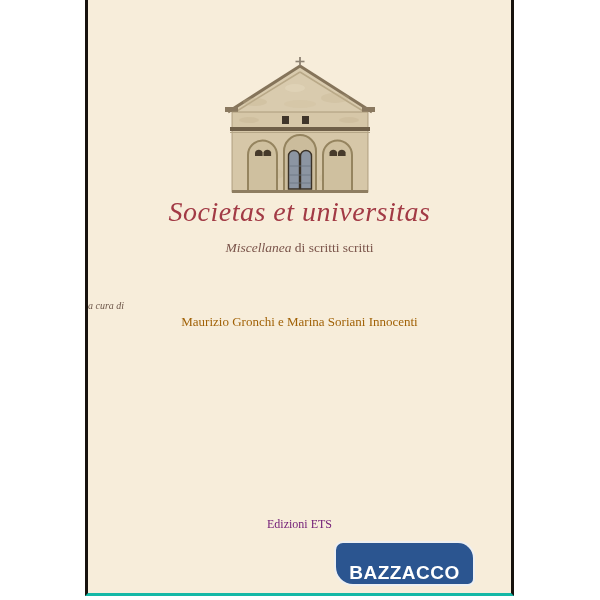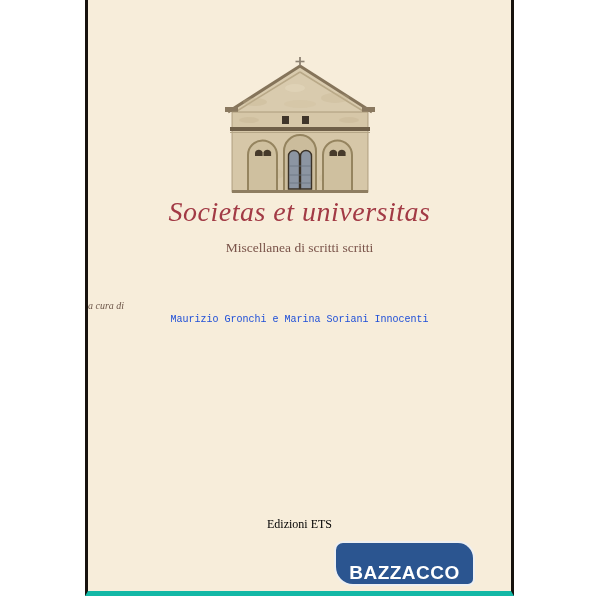--- a/index.html
+++ b/index.html
@@ -20,21 +20,21 @@
   .cover {
     position: absolute;
     left: 85px;
     top: 0;
     width: 429px;
     height: 596px;
     box-sizing: border-box;
     background: #f7edda;
     border-left: 3px solid #17120d;
     border-right: 3px solid #17120d;
-    border-bottom: 5px solid #14b8a6;
+    border-bottom: 3px solid #14b8a6;
   }
   .church {
     position: absolute;
     left: 50%;
     top: 54px;
     transform: translateX(-50%);
     width: 150px;
     height: 142px;
   }
   .title {
@@ -51,49 +51,48 @@
   .subtitle {
     position: absolute;
     left: 0;
     right: 0;
     top: 239px;
     text-align: center;
     font-size: 13.5px;
     line-height: 17px;
     color: #7a544a;
   }
-  .subtitle .it { }
+  .subtitle .it { font-style: italic; }
   .curator-label {
     position: absolute;
     left: 0;
     right: 0;
     top: 300px;
     text-align: left;
     font-style: italic;
     font-size: 10px;
     color: #6e5749;
   }
   .curators {
     position: absolute;
     left: 0;
     right: 0;
     top: 314px;
     text-align: center;
-    font-size: 10px;
-    color: #1d4ed8;
-    font-family: Liberation Mono, monospace;
+    font-size: 13px;
+    color: #a16207;
   }
   .publisher {
     position: absolute;
     left: 0;
     right: 0;
     top: 517px;
     text-align: center;
     font-size: 12px;
-    color: #000000;
+    color: #701a75;
   }
   .watermark {
     position: absolute;
     left: 248px;
     top: 543px;
     width: 137px;
     height: 41px;
     background: #2b5590;
     border-radius: 7px 15px 5px 17px;
     box-shadow: 0 0 0 2px rgba(235, 238, 245, 0.85);

